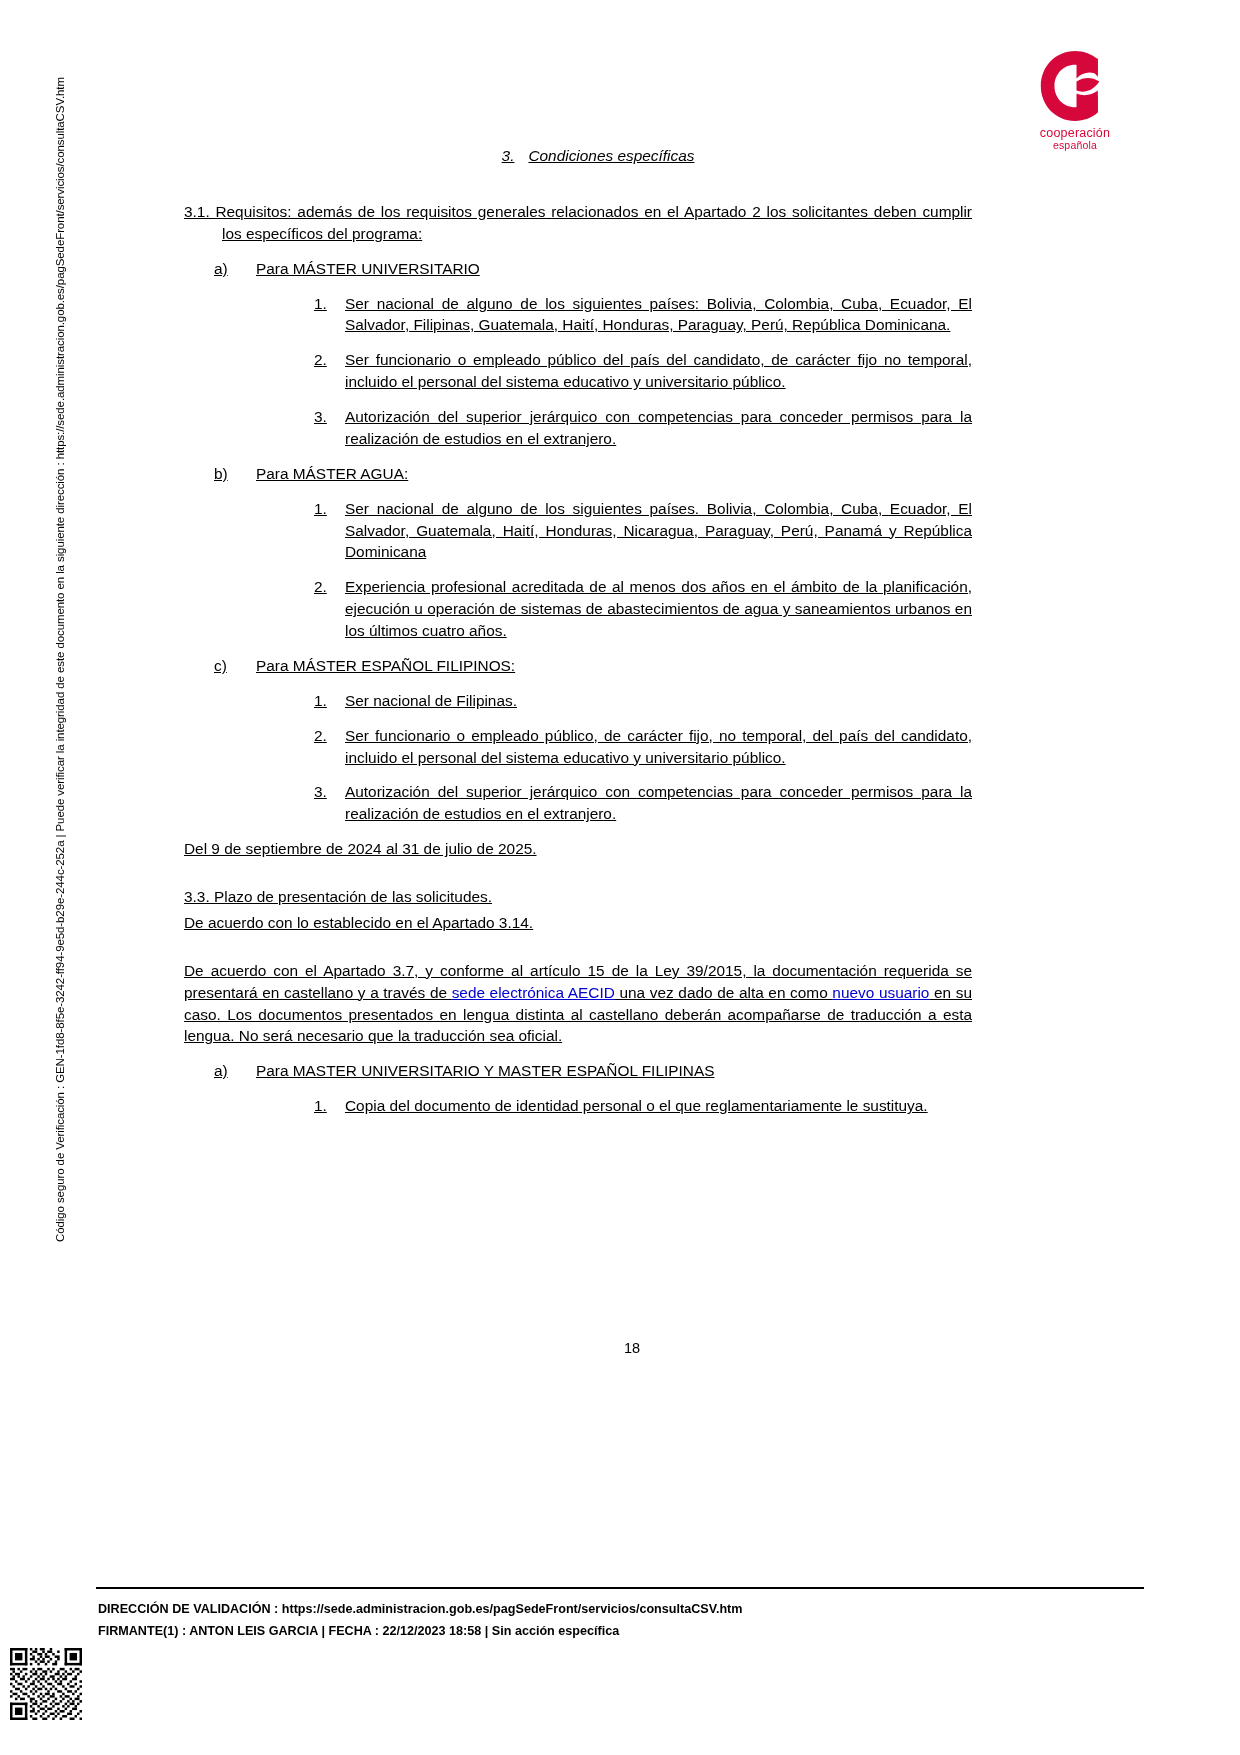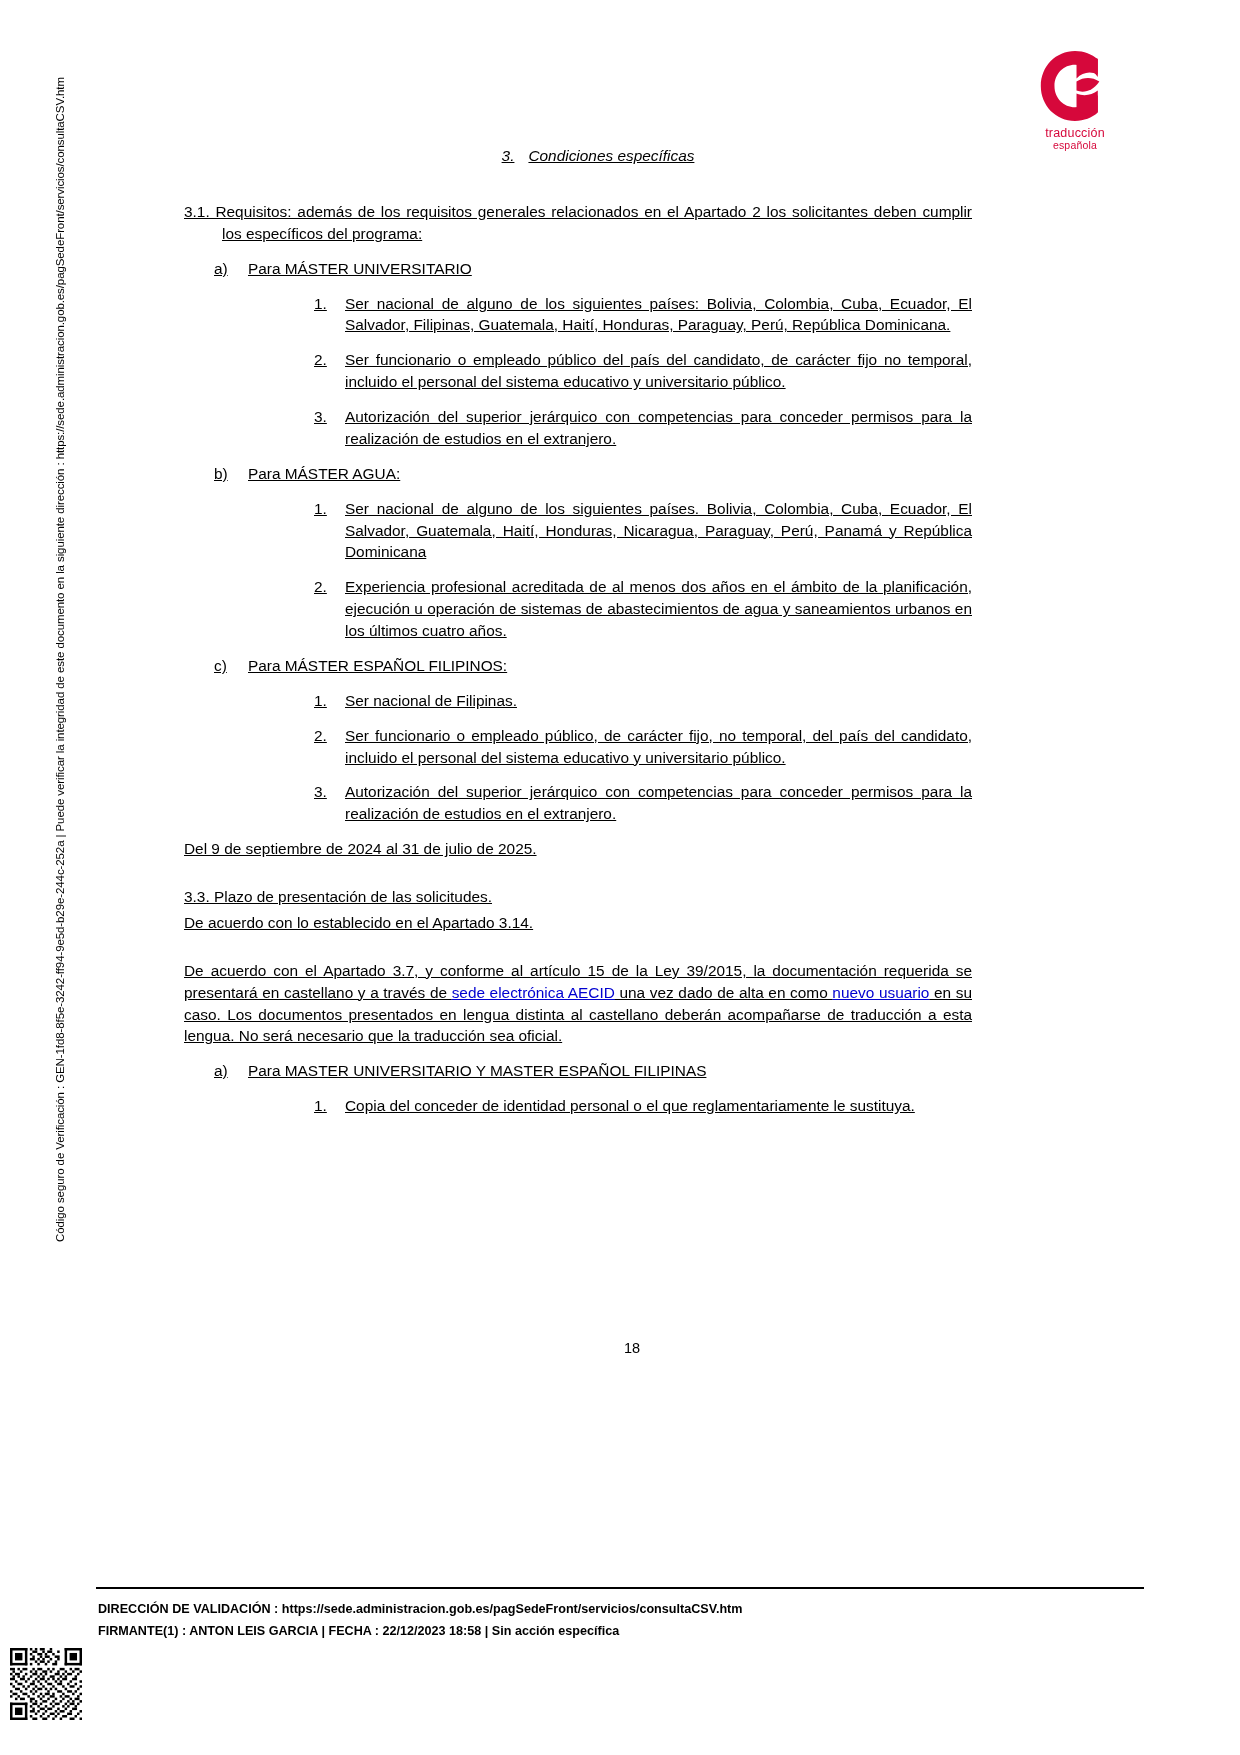--- a/index.html
+++ b/index.html
@@ -108,21 +108,21 @@
     padding-left: 30px;
   }
   .lettered-item {
     display: flex;
     margin-bottom: 13px;
   }
   .lettered-item .marker {
     width: 34px;
     flex: 0 0 34px;
   }
-  .lettered-item .body { flex: 1 1 auto; }
+  .lettered-item .body { flex: 1 1 auto; margin-left: 8px; }
 
   
   .numbered {
     margin: 12px 0 0 0;
     padding-left: 100px;
   }
   .numbered-item {
     display: flex;
     margin-bottom: 13px;
   }
@@ -187,21 +187,21 @@
     <div class="csv-sidebar-text">Código seguro de Verificación : GEN-1fd8-8f5e-3242-ff94-9e5d-b29e-244c-252a | Puede verificar la integridad de este documento en la siguiente dirección : https://sede.administracion.gob.es/pagSedeFront/servicios/consultaCSV.htm</div>
   </div>
 
   <div class="logo-wrap">
     <svg class="logo-mark" viewBox="0 0 100 100">
       <path d="M50 4 C25 4 5 24 5 50 C5 76 25 96 50 96 C62 96 72 92 80 85 L80 62 C73 72 62 78 50 78 C35 78 23 66 23 50 C23 34 35 22 50 22 C62 22 73 28 80 38 L80 15 C72 8 62 4 50 4 Z" fill="#d6083b"></path>
       <path d="M52 40 C60 32 70 30 80 35 L80 14 C70 10 60 12 52 20 Z" fill="#d6083b"></path>
       <path d="M52 44 C62 38 72 38 82 44 C74 56 62 60 52 56 Z" fill="#d6083b"></path>
       <path d="M52 60 C62 64 72 62 80 56 L80 84 C70 90 60 88 52 80 Z" fill="#d6083b"></path>
     </svg>
-    <div class="logo-line1">traducción</div>
+    <div class="logo-line1">cooperación</div>
     <div class="logo-line2">española</div>
   </div>
 
   <div class="content">
 
     <div class="doc-title">
       <span class="num">3.</span><span>Condiciones específicas</span>
     </div>
 
     <p class="para hang">3.1. Requisitos: además de los requisitos generales relacionados en el Apartado 2 los solicitantes deben cumplir los específicos del programa:</p>
@@ -274,21 +274,21 @@
     <p class="para"><span>De acuerdo con el Apartado 3.7, y conforme al artículo 15 de la Ley 39/2015, la documentación requerida se presentará en castellano y a través de </span><a class="doclink" href="#">sede electrónica AECID</a><span> una vez dado de alta en como </span><a class="doclink" href="#">nuevo usuario</a><span> en su caso. Los documentos presentados en lengua distinta al castellano deberán acompañarse de traducción a esta lengua. No será necesario que la traducción sea oficial.</span></p>
 
     <div class="lettered">
       <div class="lettered-item">
         <span class="marker">a)</span>
         <span class="body">Para MASTER UNIVERSITARIO Y MASTER ESPAÑOL FILIPINAS</span>
       </div>
       <div class="numbered">
         <div class="numbered-item">
           <span class="marker">1.</span>
-          <span class="body">Copia del conceder de identidad personal o el que reglamentariamente le sustituya.</span>
+          <span class="body">Copia del documento de identidad personal o el que reglamentariamente le sustituya.</span>
         </div>
       </div>
     </div>
 
   </div>
 
   <div class="page-number">18</div>
 
   <div class="footer-rule"></div>
 

